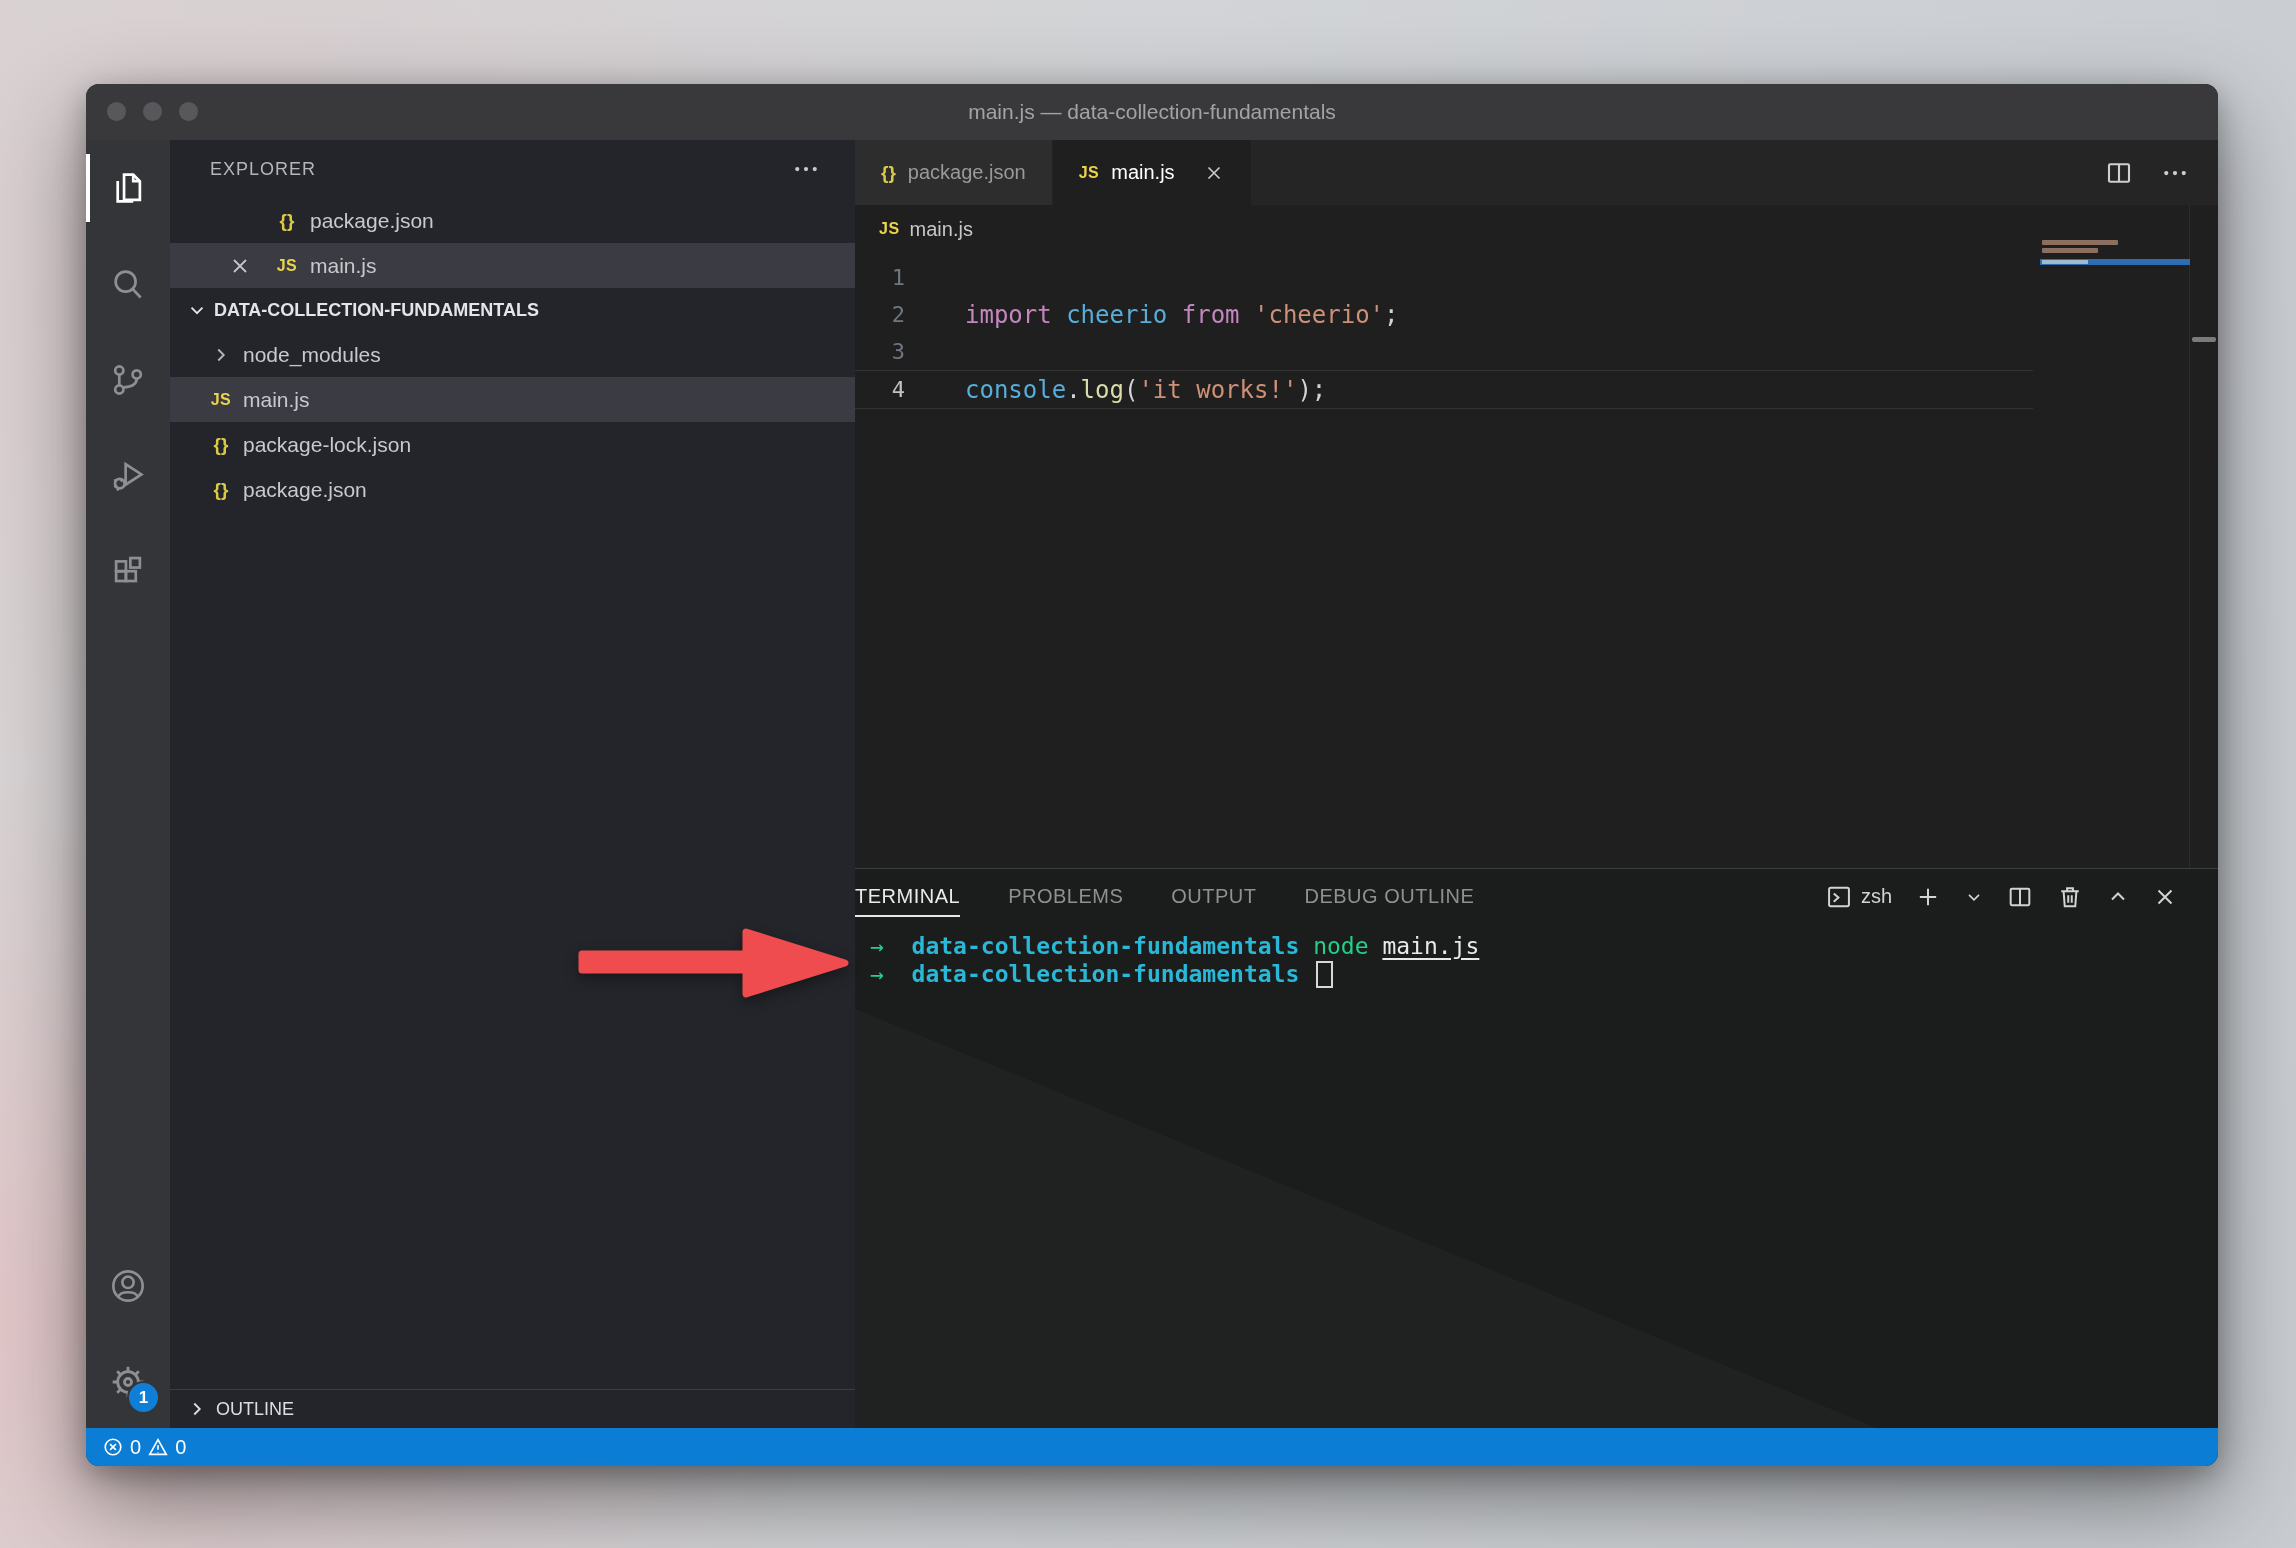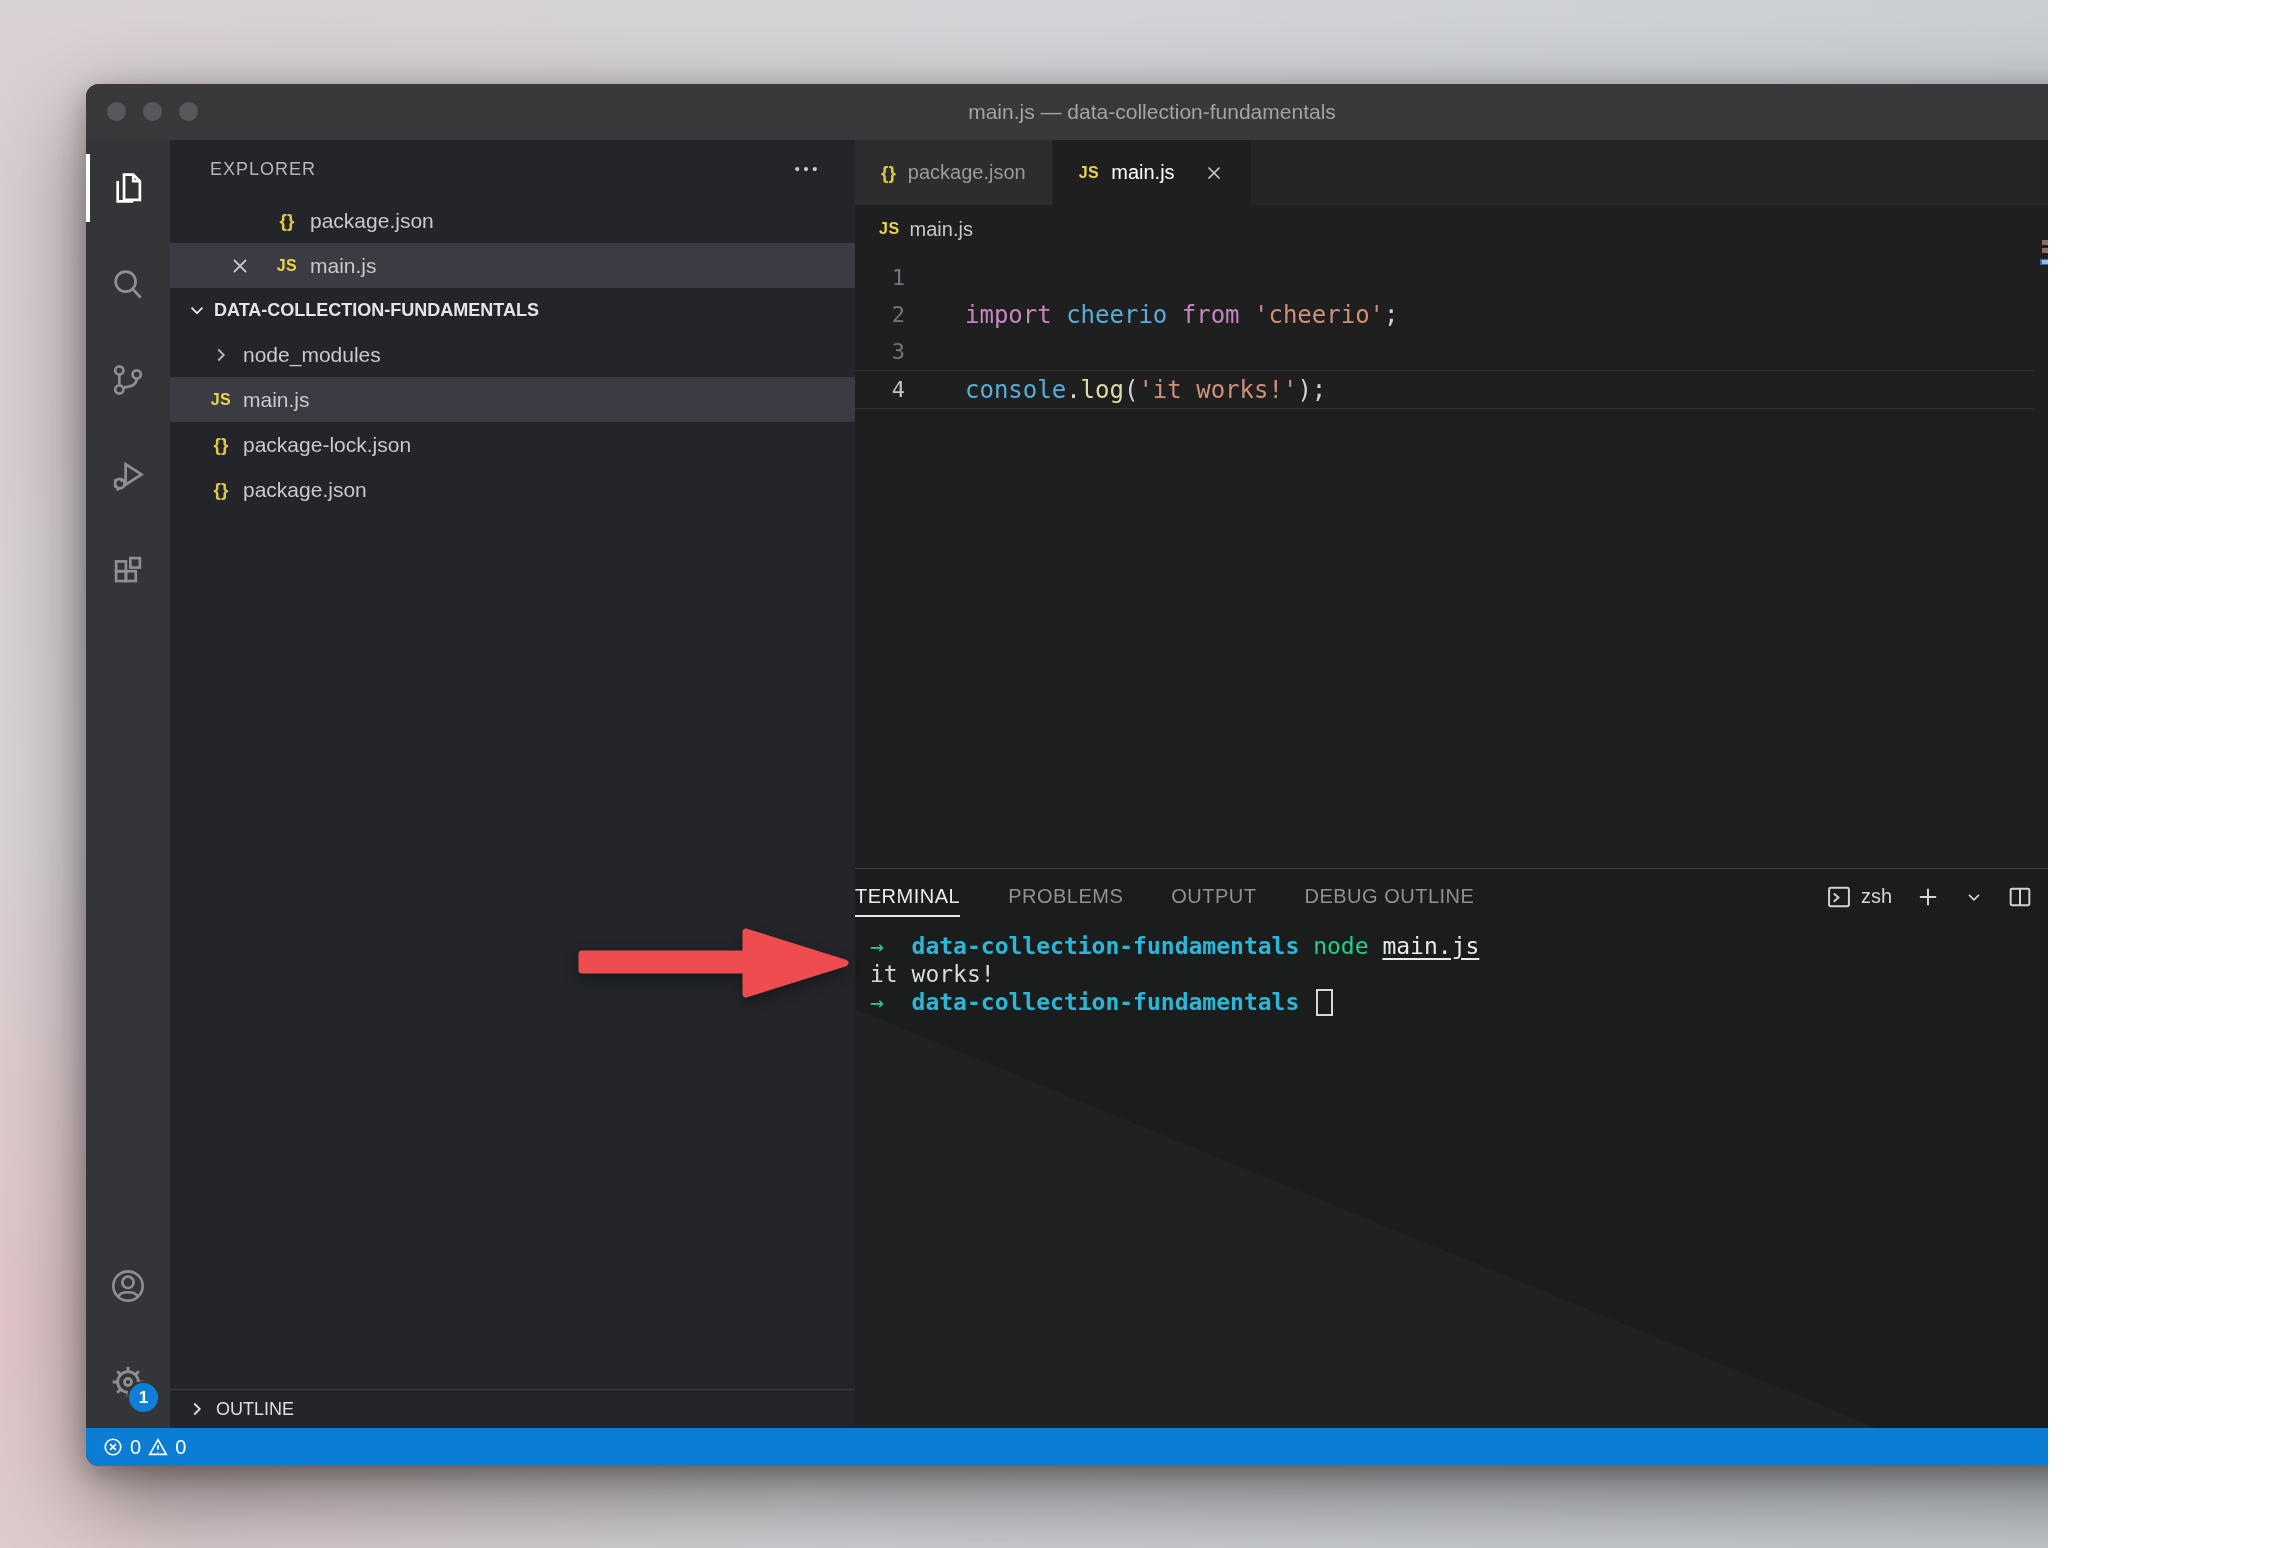--- a/index.html
+++ b/index.html
@@ -1,17 +1,17 @@
 <!DOCTYPE html>
 <html><head>
 <meta charset="utf-8">
 <style>
   html,body{margin:0;padding:0;}
   body{font-family:"Liberation Sans", sans-serif; -webkit-font-smoothing:antialiased;}
-  .stage{position:relative;width:2048px;height:1548px;overflow:hidden;
+  .stage{position:relative;width:2296px;height:1548px;overflow:hidden;
     background:
       radial-gradient(1400px 900px at 0% 85%, rgba(226,196,198,.9), rgba(226,196,198,0) 60%),
       radial-gradient(1200px 800px at 10% 20%, rgba(219,200,201,.55), rgba(219,200,201,0) 60%),
       linear-gradient(100deg,#d9d3d4 0%, #d2d4d7 45%, #c8ccd1 100%);}
   .window{position:absolute;left:86px;top:84px;width:2132px;height:1382px;border-radius:13px;
     overflow:hidden;display:flex;flex-direction:column;background:#1f1f1f;
     box-shadow:0 34px 90px rgba(0,0,0,.45), 0 8px 28px rgba(0,0,0,.28);}
   
   .titlebar{height:56px;flex:0 0 56px;background:#39393b;position:relative;display:flex;align-items:center;justify-content:center;}
   .lights{position:absolute;left:21px;top:18px;display:flex;gap:17px;}
@@ -329,21 +329,20 @@
               <svg class="icon" width="24" height="24" viewBox="0 0 24 24" fill="none" stroke="currentColor" stroke-width="2">
                   <path d="M6 14.5l6-6 6 6"></path>
                 </svg>
               <svg class="icon" width="26" height="26" viewBox="0 0 24 24" fill="none" stroke="currentColor" stroke-width="1.8">
                   <path d="M6 6l12 12M18 6 6 18"></path>
                 </svg>
             </div>
           </div>
           <div class="term">
               <div class="term-line"><span class="tt-prompt">→</span><span class="tt-out">  </span><span class="tt-dir">data-collection-fundamentals</span><span class="tt-out"> </span><span class="tt-cmd">node</span><span class="tt-out"> </span><span class="tt-und">main.js</span></div>
-              <div class="term-line"><span class="tt-out">it works!</span></div>
               <div class="term-line"><span class="tt-prompt">→</span><span class="tt-out">  </span><span class="tt-dir">data-collection-fundamentals</span><span class="tt-out"> </span><span class="cursor"></span></div>
             </div>
         </div>
       </div>
     </div>
 
     <div class="statusbar">
       <div class="st-left">
         <div class="st-item">
           <svg class="icon" width="22" height="22" viewBox="0 0 24 24" fill="none" stroke="currentColor" stroke-width="1.8">

